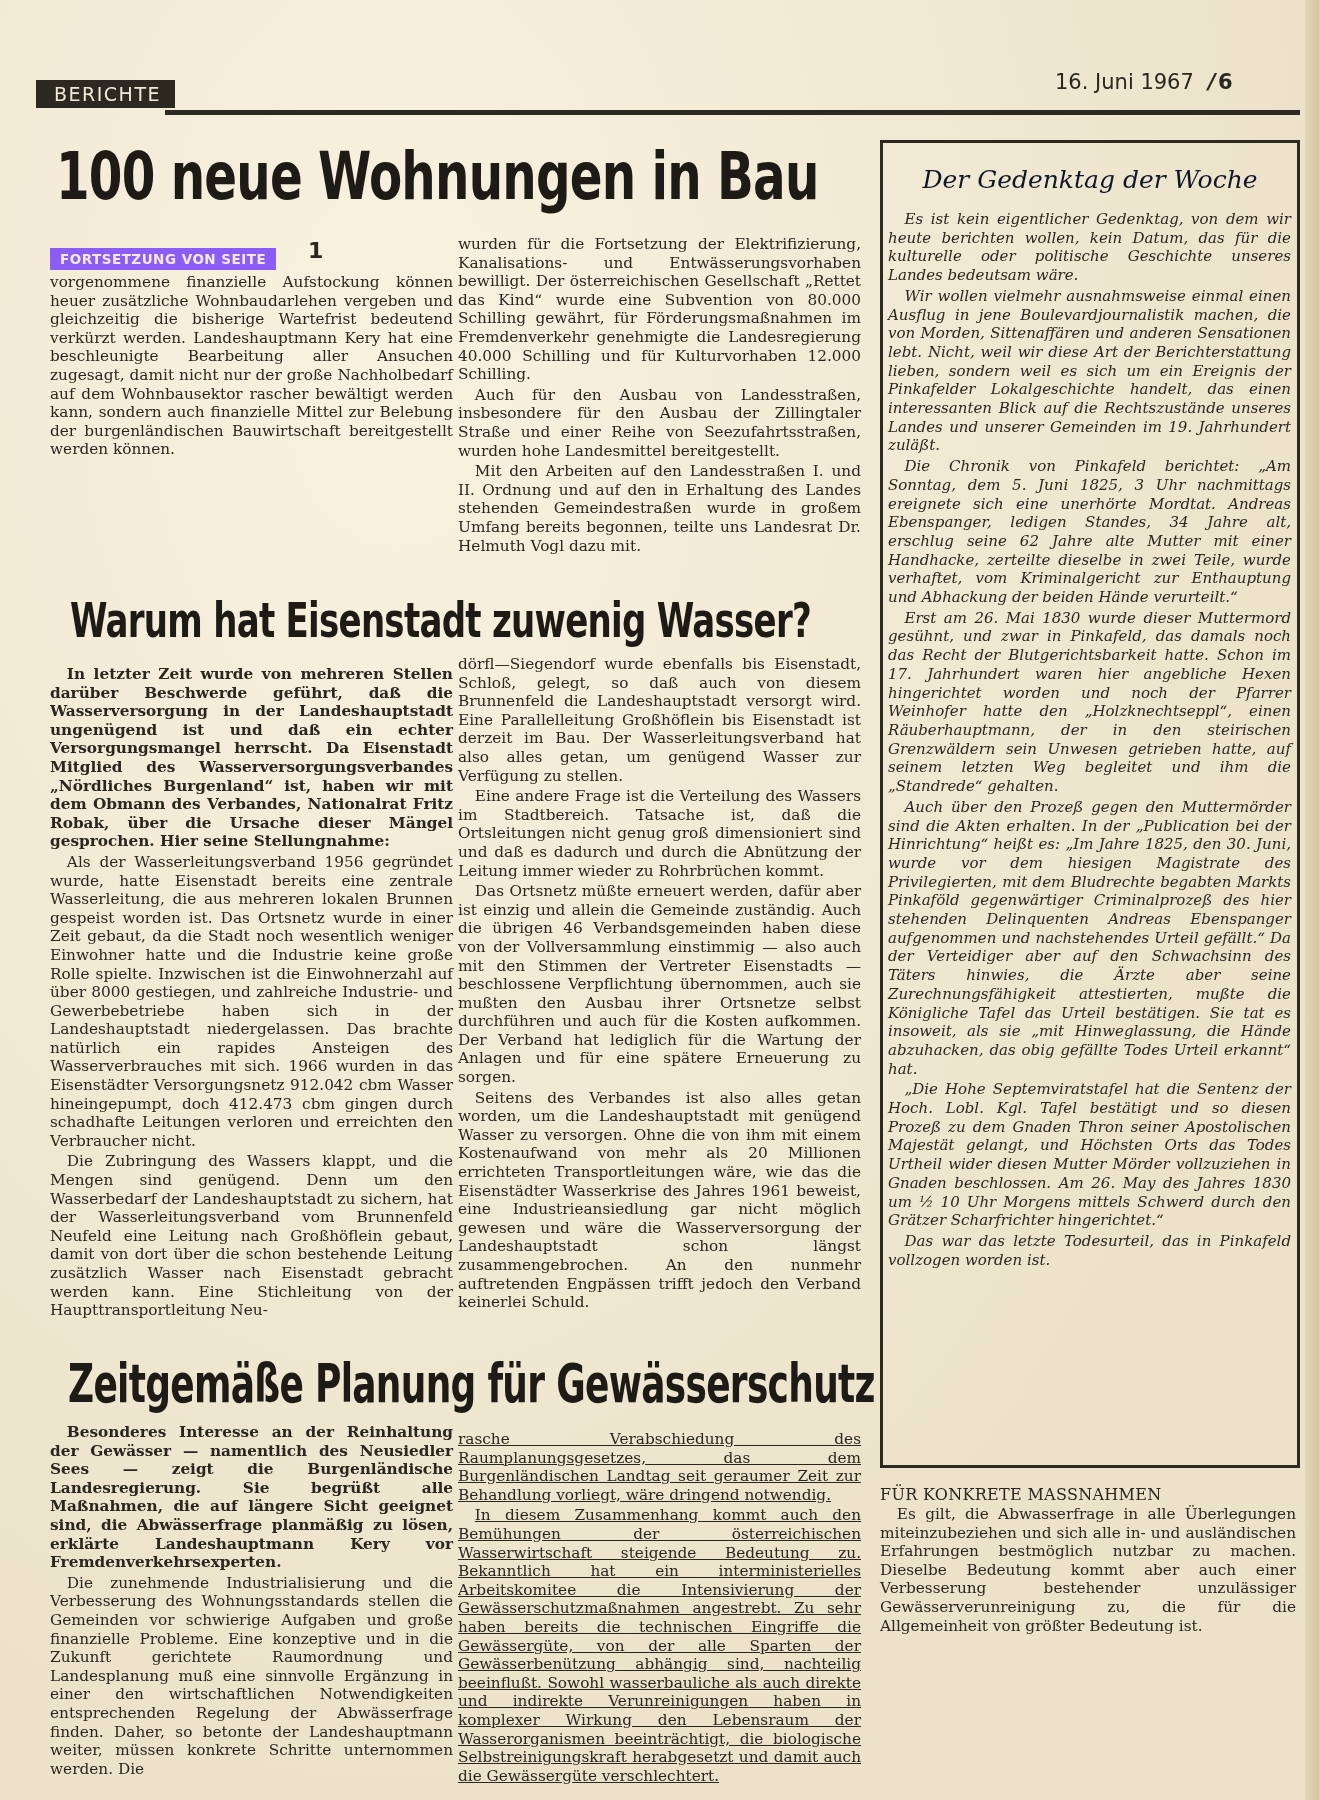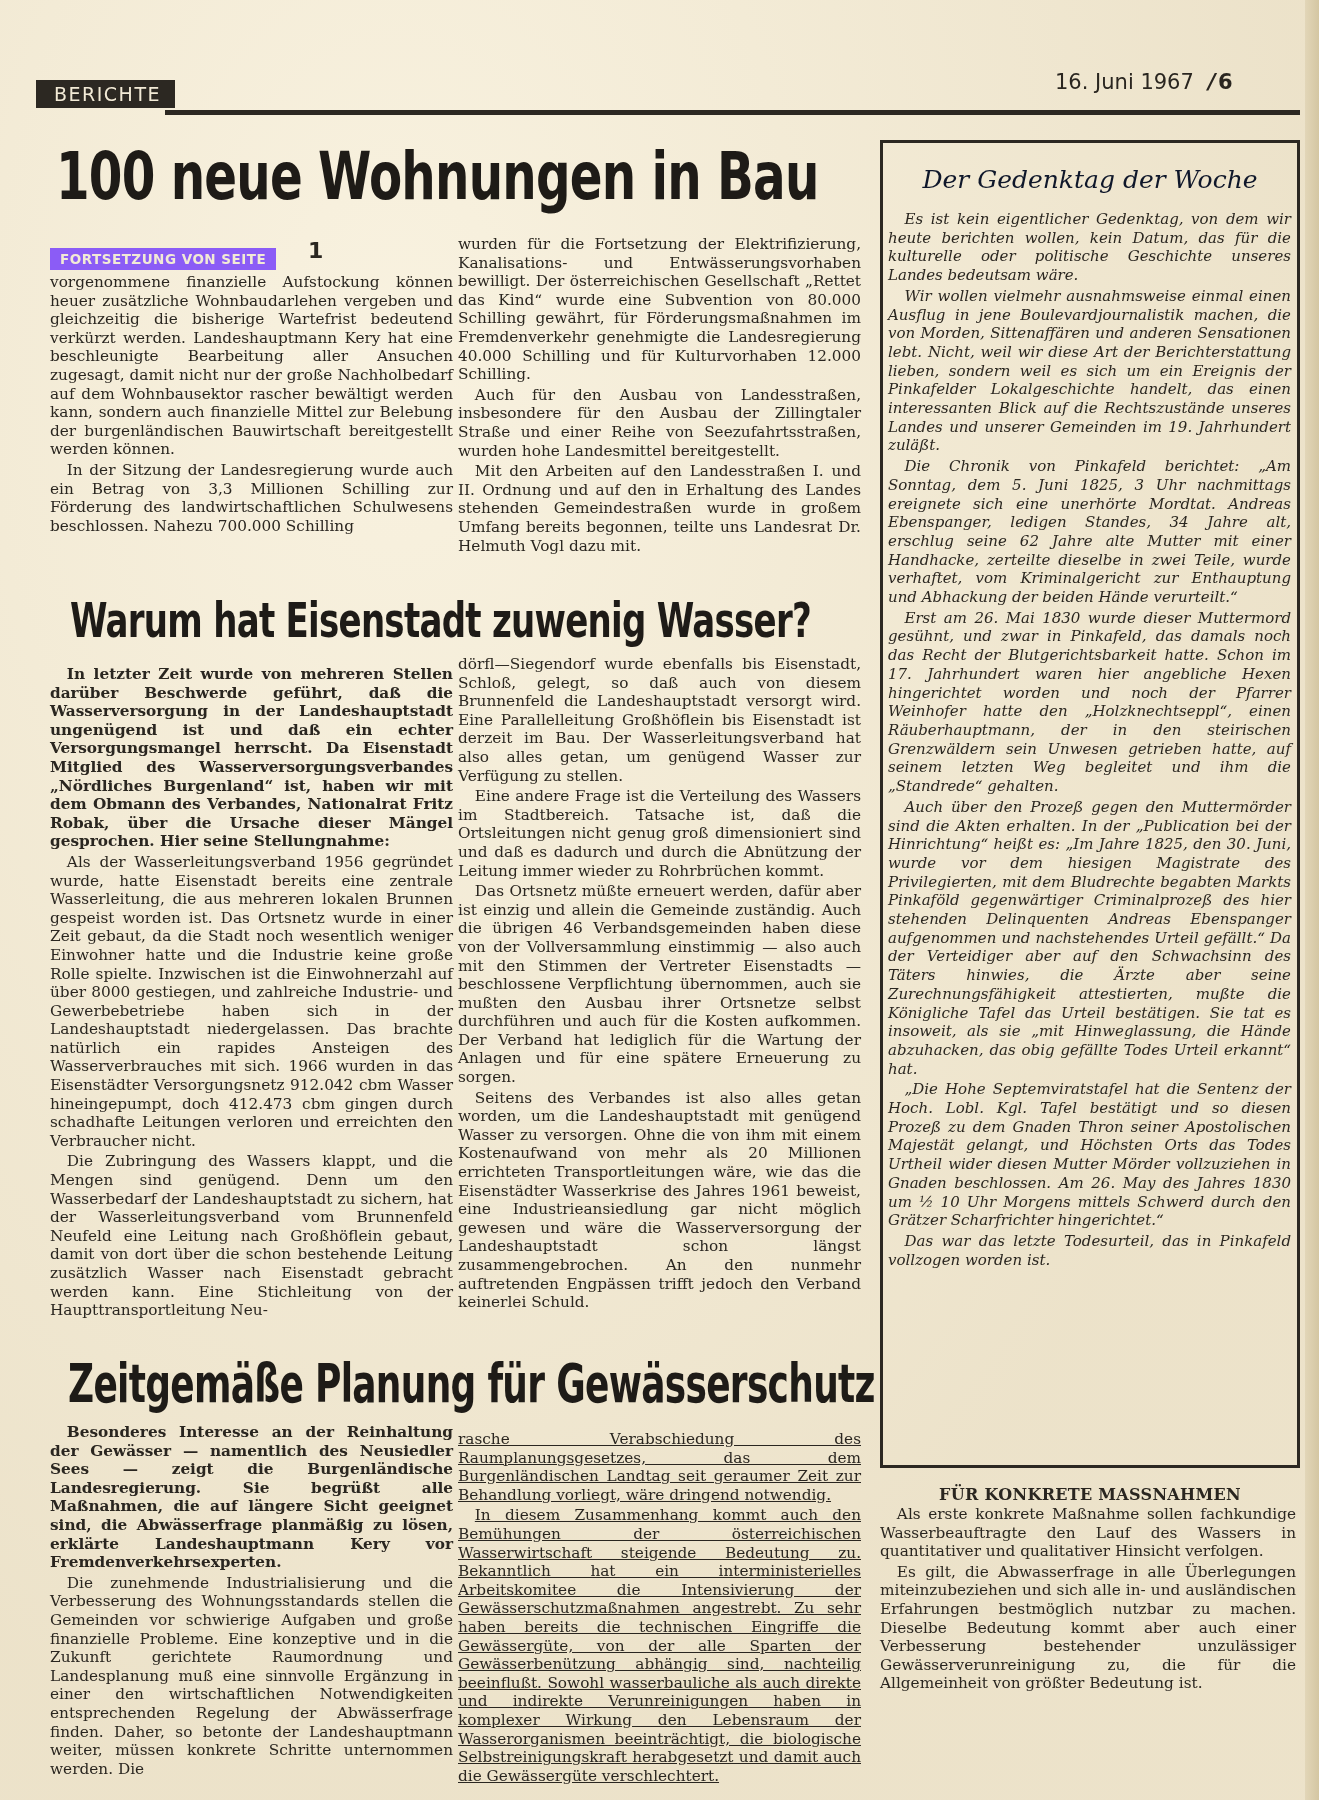--- a/index.html
+++ b/index.html
@@ -80,43 +80,42 @@
     border: 3px solid #2c2822; box-sizing: border-box;
   }
   .box-title {
     position: absolute; left: 0; width: 100%; top: 22px; text-align: center;
     font-family: "DejaVu Serif", "Liberation Serif", serif; font-style: italic; font-size: 25px;
     color: #0f172a;
   }
   .cb { left: 880px; top: 210px; width: 403px; padding-left: 8px; }
 
   .sub-head {
-    position: absolute; left: 880px; top: 1485px; width: 420px; text-align: center;
-    font-weight: bold; font-size: 16px; letter-spacing: 0.3px;
+    position: absolute; left: 880px; top: 1485px; width: 420px; text-align: left;
+    font-weight: normal; font-size: 16px; letter-spacing: 0.3px;
   }
   .c3 { left: 880px; top: 1505px; width: 416px; }
 </style>
 </head>
 <body>
 
 <div class="page-edge"></div>
 
 <div class="section-label">BERICHTE</div>
 <div class="header-rule"></div>
 <div class="header-date">16. Juni 1967</div>
 <div class="header-slash">/</div>
 <div class="header-page">6</div>
 
 <div class="headline h1">100 neue Wohnungen in Bau</div>
 <div class="cont-label">FORTSETZUNG VON SEITE</div>
 <div class="cont-num">1</div>
 
 <div class="col c1a">
   <p class="noindent">vorgenommene finanzielle Aufstockung können heuer zusätzliche Wohnbaudarlehen vergeben und gleichzeitig die bisherige Wartefrist bedeutend verkürzt werden. Landeshauptmann Kery hat eine beschleunigte Bearbeitung aller Ansuchen zugesagt, damit nicht nur der große Nachholbedarf auf dem Wohnbausektor rascher bewältigt werden kann, sondern auch finanzielle Mittel zur Belebung der burgenländischen Bauwirtschaft bereitgestellt werden können.</p>
-  <p>In der Sitzung der Landesregierung wurde auch ein Betrag von 3,3 Millionen Schilling zur Förderung des landwirtschaftlichen Schulwesens beschlossen. Nahezu 700.000 Schilling</p>
 </div>
 <div class="col c2a">
   <p class="noindent">wurden für die Fortsetzung der Elektrifizierung, Kanalisations- und Entwässerungsvorhaben bewilligt. Der österreichischen Gesellschaft „Rettet das Kind“ wurde eine Subvention von 80.000 Schilling gewährt, für Förderungsmaßnahmen im Fremdenverkehr genehmigte die Landesregierung 40.000 Schilling und für Kulturvorhaben 12.000 Schilling.</p>
   <p>Auch für den Ausbau von Landesstraßen, insbesondere für den Ausbau der Zillingtaler Straße und einer Reihe von Seezufahrtsstraßen, wurden hohe Landesmittel bereitgestellt.</p>
   <p>Mit den Arbeiten auf den Landesstraßen I. und II. Ordnung und auf den in Erhaltung des Landes stehenden Gemeindestraßen wurde in großem Umfang bereits begonnen, teilte uns Landesrat Dr. Helmuth Vogl dazu mit.</p>
 </div>
 
 <div class="headline h2">Warum hat Eisenstadt zuwenig Wasser?</div>
 <div class="col c1b">
   <p class="lead">In letzter Zeit wurde von mehreren Stellen darüber Beschwerde geführt, daß die Wasserversorgung in der Landeshauptstadt ungenügend ist und daß ein echter Versorgungsmangel herrscht. Da Eisenstadt Mitglied des Wasserversorgungsverbandes „Nördliches Burgenland“ ist, haben wir mit dem Obmann des Verbandes, Nationalrat Fritz Robak, über die Ursache dieser Mängel gesprochen. Hier seine Stellungnahme:</p>
@@ -148,15 +147,14 @@
   <p>Wir wollen vielmehr ausnahmsweise einmal einen Ausflug in jene Boulevardjournalistik machen, die von Morden, Sittenaffären und anderen Sensationen lebt. Nicht, weil wir diese Art der Berichterstattung lieben, sondern weil es sich um ein Ereignis der Pinkafelder Lokalgeschichte handelt, das einen interessanten Blick auf die Rechtszustände unseres Landes und unserer Gemeinden im 19. Jahrhundert zuläßt.</p>
   <p>Die Chronik von Pinkafeld berichtet: „Am Sonntag, dem 5. Juni 1825, 3 Uhr nachmittags ereignete sich eine unerhörte Mordtat. Andreas Ebenspanger, ledigen Standes, 34 Jahre alt, erschlug seine 62 Jahre alte Mutter mit einer Handhacke, zerteilte dieselbe in zwei Teile, wurde verhaftet, vom Kriminalgericht zur Enthauptung und Abhackung der beiden Hände verurteilt.“</p>
   <p>Erst am 26. Mai 1830 wurde dieser Muttermord gesühnt, und zwar in Pinkafeld, das damals noch das Recht der Blutgerichtsbarkeit hatte. Schon im 17. Jahrhundert waren hier angebliche Hexen hingerichtet worden und noch der Pfarrer Weinhofer hatte den „Holzknechtseppl“, einen Räuberhauptmann, der in den steirischen Grenzwäldern sein Unwesen getrieben hatte, auf seinem letzten Weg begleitet und ihm die „Standrede“ gehalten.</p>
   <p>Auch über den Prozeß gegen den Muttermörder sind die Akten erhalten. In der „Publication bei der Hinrichtung“ heißt es: „Im Jahre 1825, den 30. Juni, wurde vor dem hiesigen Magistrate des Privilegierten, mit dem Bludrechte begabten Markts Pinkaföld gegenwärtiger Criminalprozeß des hier stehenden Delinquenten Andreas Ebenspanger aufgenommen und nachstehendes Urteil gefällt.“ Da der Verteidiger aber auf den Schwachsinn des Täters hinwies, die Ärzte aber seine Zurechnungsfähigkeit attestierten, mußte die Königliche Tafel das Urteil bestätigen. Sie tat es insoweit, als sie „mit Hinweglassung, die Hände abzuhacken, das obig gefällte Todes Urteil erkannt“ hat.</p>
   <p>„Die Hohe Septemviratstafel hat die Sentenz der Hoch. Lobl. Kgl. Tafel bestätigt und so diesen Prozeß zu dem Gnaden Thron seiner Apostolischen Majestät gelangt, und Höchsten Orts das Todes Urtheil wider diesen Mutter Mörder vollzuziehen in Gnaden beschlossen. Am 26. May des Jahres 1830 um ½ 10 Uhr Morgens mittels Schwerd durch den Grätzer Scharfrichter hingerichtet.“</p>
   <p>Das war das letzte Todesurteil, das in Pinkafeld vollzogen worden ist.</p>
 </div>
 
 <div class="sub-head">FÜR KONKRETE MASSNAHMEN</div>
 <div class="col c3">
-  <p>Als erste konkrete Maßnahme sollen fachkundige Wasserbeauftragte den Lauf des Wassers in quantitativer und qualitativer Hinsicht verfolgen.</p>
   <p>Es gilt, die Abwasserfrage in alle Überlegungen miteinzubeziehen und sich alle in- und ausländischen Erfahrungen bestmöglich nutzbar zu machen. Dieselbe Bedeutung kommt aber auch einer Verbesserung bestehender unzulässiger Gewässerverunreinigung zu, die für die Allgemeinheit von größter Bedeutung ist.</p>
 </div>
 
 </body></html>

